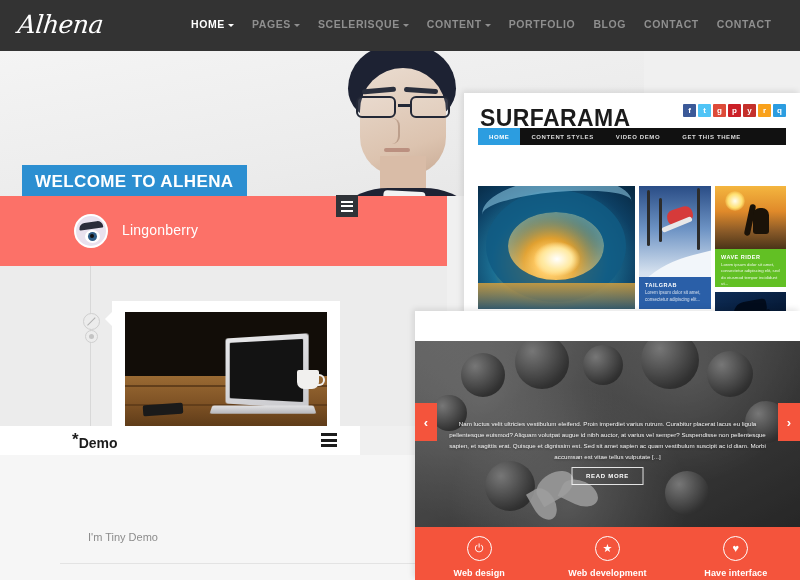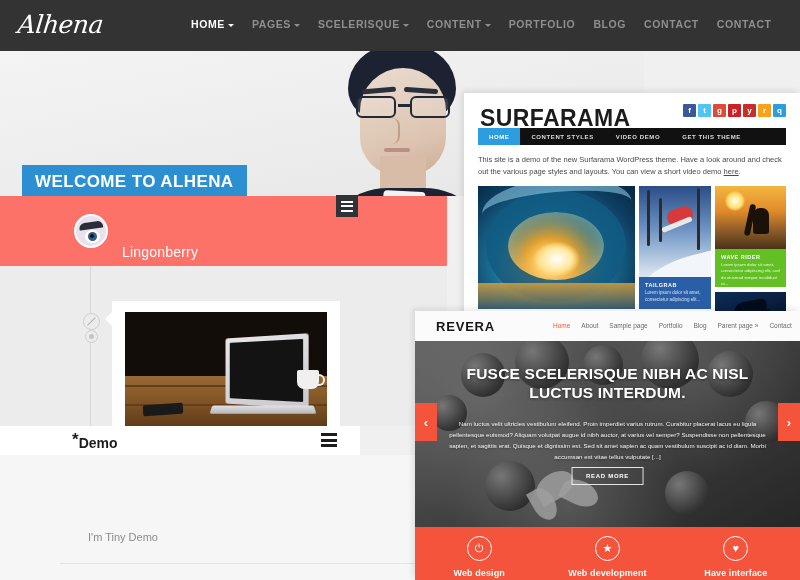--- a/index.html
+++ b/index.html
@@ -131,21 +131,20 @@
     background: #2f5d86; border-radius: 50%;
   }
   .ling-avatar .pupil::after {
     content:""; position:absolute; left:2px; top:2px; width:4px;height:4px;
     background:#111; border-radius:50%;
   }
   .ling-name {
     position: absolute; left: 122px; top: 26px;
     font-size: 14px; color: #ffffff; letter-spacing: 0.2px;
     font-family: "Liberation Sans", sans-serif;
-    margin-top: 22px;
   }
   .burger-dark {
     position: absolute; left: 336px; top: 195px; width: 22px; height: 22px;
     background: #2f3338; z-index: 25; display: flex; flex-direction: column;
     justify-content: center; align-items: center; gap: 2.5px;
   }
   .burger-dark span { display: block; width: 12px; height: 2px; background: #ffffff; }
 
   
   .leftpanel {
@@ -612,23 +611,20 @@
         <div class="sico" style="background: rgb(44, 157, 224);">
           <span>q</span>
         </div>
       </div>
     <div class="surf-nav" id="surf-nav">
         <div class="surf-tab active">HOME</div>
         <div class="surf-tab">CONTENT STYLES</div>
         <div class="surf-tab">VIDEO DEMO</div>
         <div class="surf-tab">GET THIS THEME</div>
       </div>
-    <div class="surf-intro">
-      <span>This site is a demo of the new Surfarama WordPress theme. Have a look around and check out the various page styles and layouts. You can view a short video demo </span><a href="#">here</a><span>.</span>
-    </div>
     <div class="surf-grid">
       <div class="wavecard">
         <div class="barrel"></div>
           <div class="crest"></div>
           <div class="sun"></div>
           <div class="sea"></div>
       </div>
       <div class="tailcard">
         <div class="tree" style="left:8px;top:4px;height:56px;"></div>
         <div class="tree" style="left:20px;top:12px;height:44px;"></div>
@@ -651,47 +647,34 @@
         <div class="d">Lorem ipsum dolor sit amet, consectetur adipiscing elit, sed do eiusmod tempor incididunt ut...</div>
       </div>
       <div class="navycard">
         <div class="sil"></div>
           <div class="sil2"></div>
       </div>
     </div>
   </div>
 
   <div class="rev">
-    <div class="rev-header">
-      <div class="rev-logo">REVERA</div>
-      <div class="rev-nav" id="rev-nav">
-          <div class="it active">Home</div>
-          <div class="it">About</div>
-          <div class="it">Sample page</div>
-          <div class="it">Portfolio</div>
-          <div class="it">Blog</div>
-          <div class="it">Parent page »</div>
-          <div class="it">Contact</div>
-        </div>
-    </div>
     <div class="rev-hero">
       <div class="berry" style="left:46px;top:12px;width:44px;height:44px;"></div>
       <div class="berry" style="left:100px;top:-6px;width:54px;height:54px;"></div>
       <div class="berry" style="left:168px;top:4px;width:40px;height:40px;"></div>
       <div class="berry" style="left:226px;top:-10px;width:58px;height:58px;"></div>
       <div class="berry" style="left:292px;top:10px;width:46px;height:46px;"></div>
       <div class="berry" style="left:16px;top:54px;width:36px;height:36px;"></div>
       <div class="berry" style="left:330px;top:60px;width:42px;height:42px;"></div>
       <div class="berry" style="left:70px;top:120px;width:50px;height:50px;"></div>
       <div class="berry" style="left:250px;top:130px;width:44px;height:44px;"></div>
       <div class="flowerpetal" style="left:120px;top:132px;width:40px;height:26px;transform:rotate(-30deg);"></div>
       <div class="flowerpetal" style="left:146px;top:140px;width:38px;height:24px;transform:rotate(25deg);"></div>
       <div class="flowerpetal" style="left:112px;top:152px;width:34px;height:22px;transform:rotate(60deg);"></div>
       <div class="rev-shade"></div>
-      <div class="rev-hl">FUSCE SCELERISQUE NIBH AC NISL LUCTUS INTERDUM.</div>
       <div class="rev-body">Nam luctus velit ultricies vestibulum eleifend. Proin imperdiet varius rutrum. Curabitur placerat lacus eu ligula pellentesque euismod? Aliquam volutpat augue id nibh auctor, at varius vel semper? Suspendisse non pellentesque sapien, et sagittis erat. Quisque et dignissim est. Sed sit amet sapien ac quam vestibulum suscipit ac id diam. Morbi accumsan est vitae tellus vulputate [...]</div>
       <div class="rev-btn">READ MORE</div>
       <div class="rev-arrow left">‹</div>
       <div class="rev-arrow right">›</div>
     </div>
     <div class="rev-feat" id="rev-feat">
         <div class="feat">
           <div class="ring">⏻</div>
           <div class="flabel">Web design</div>
         </div>

